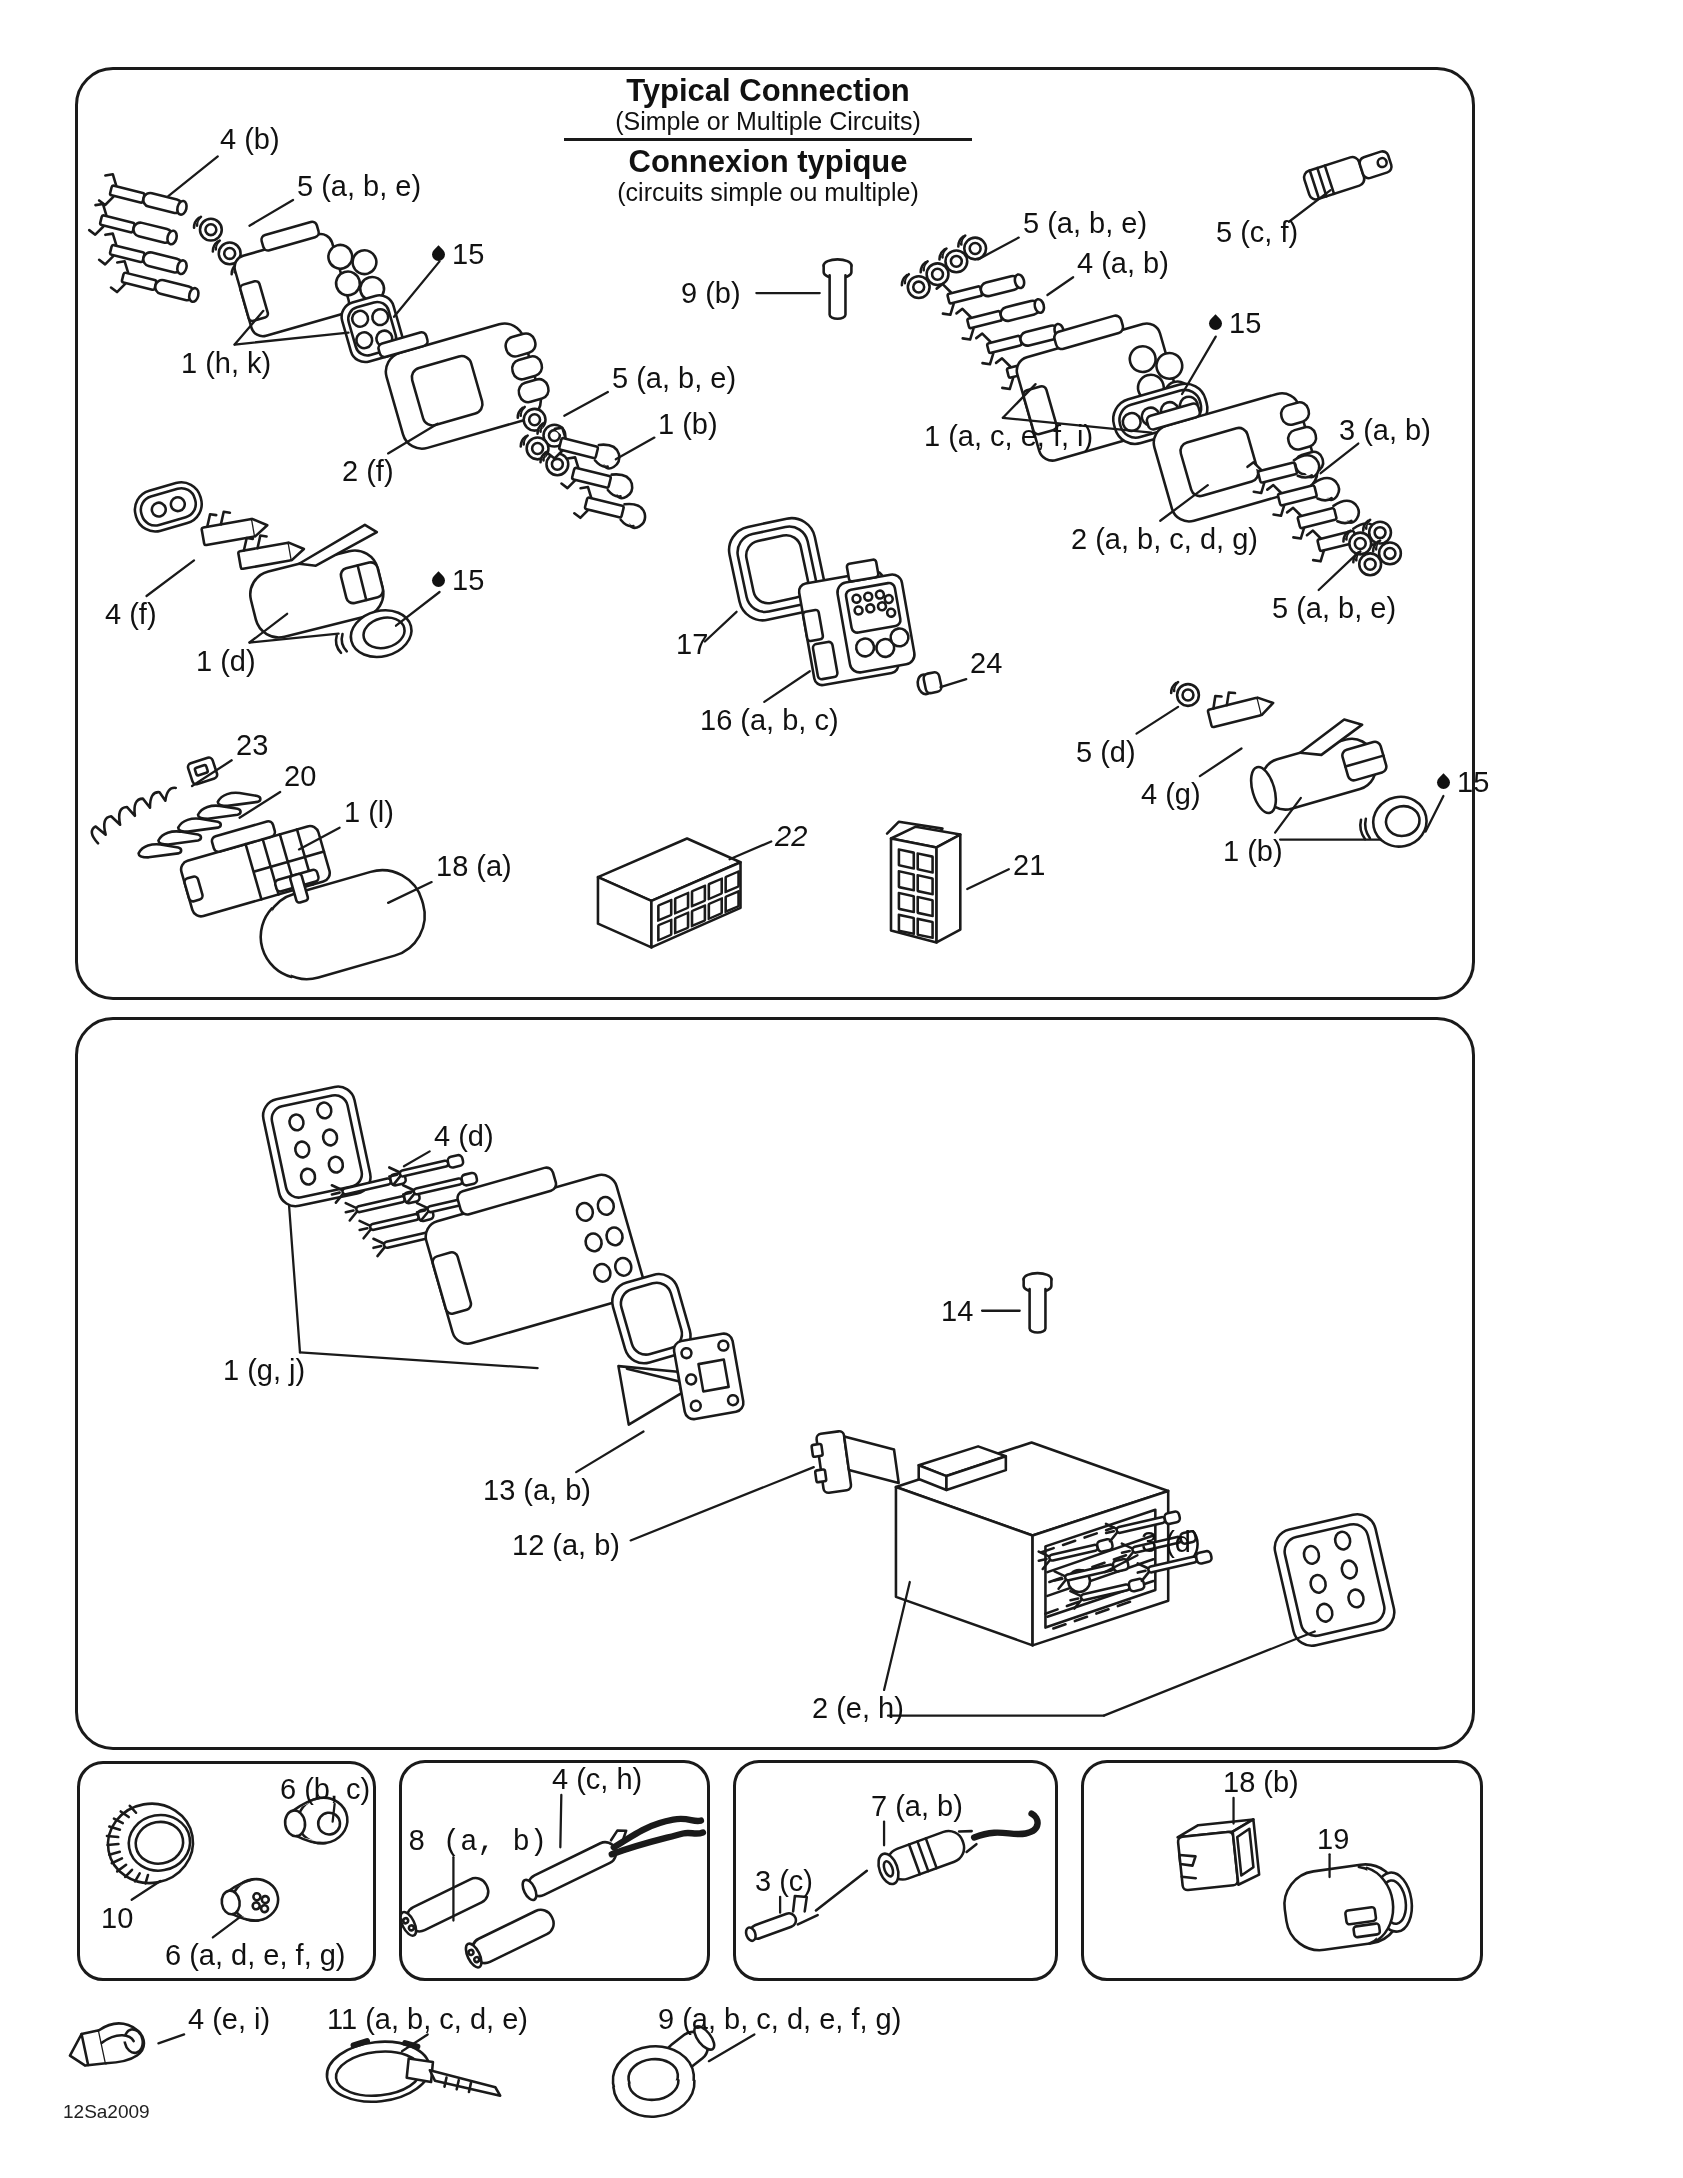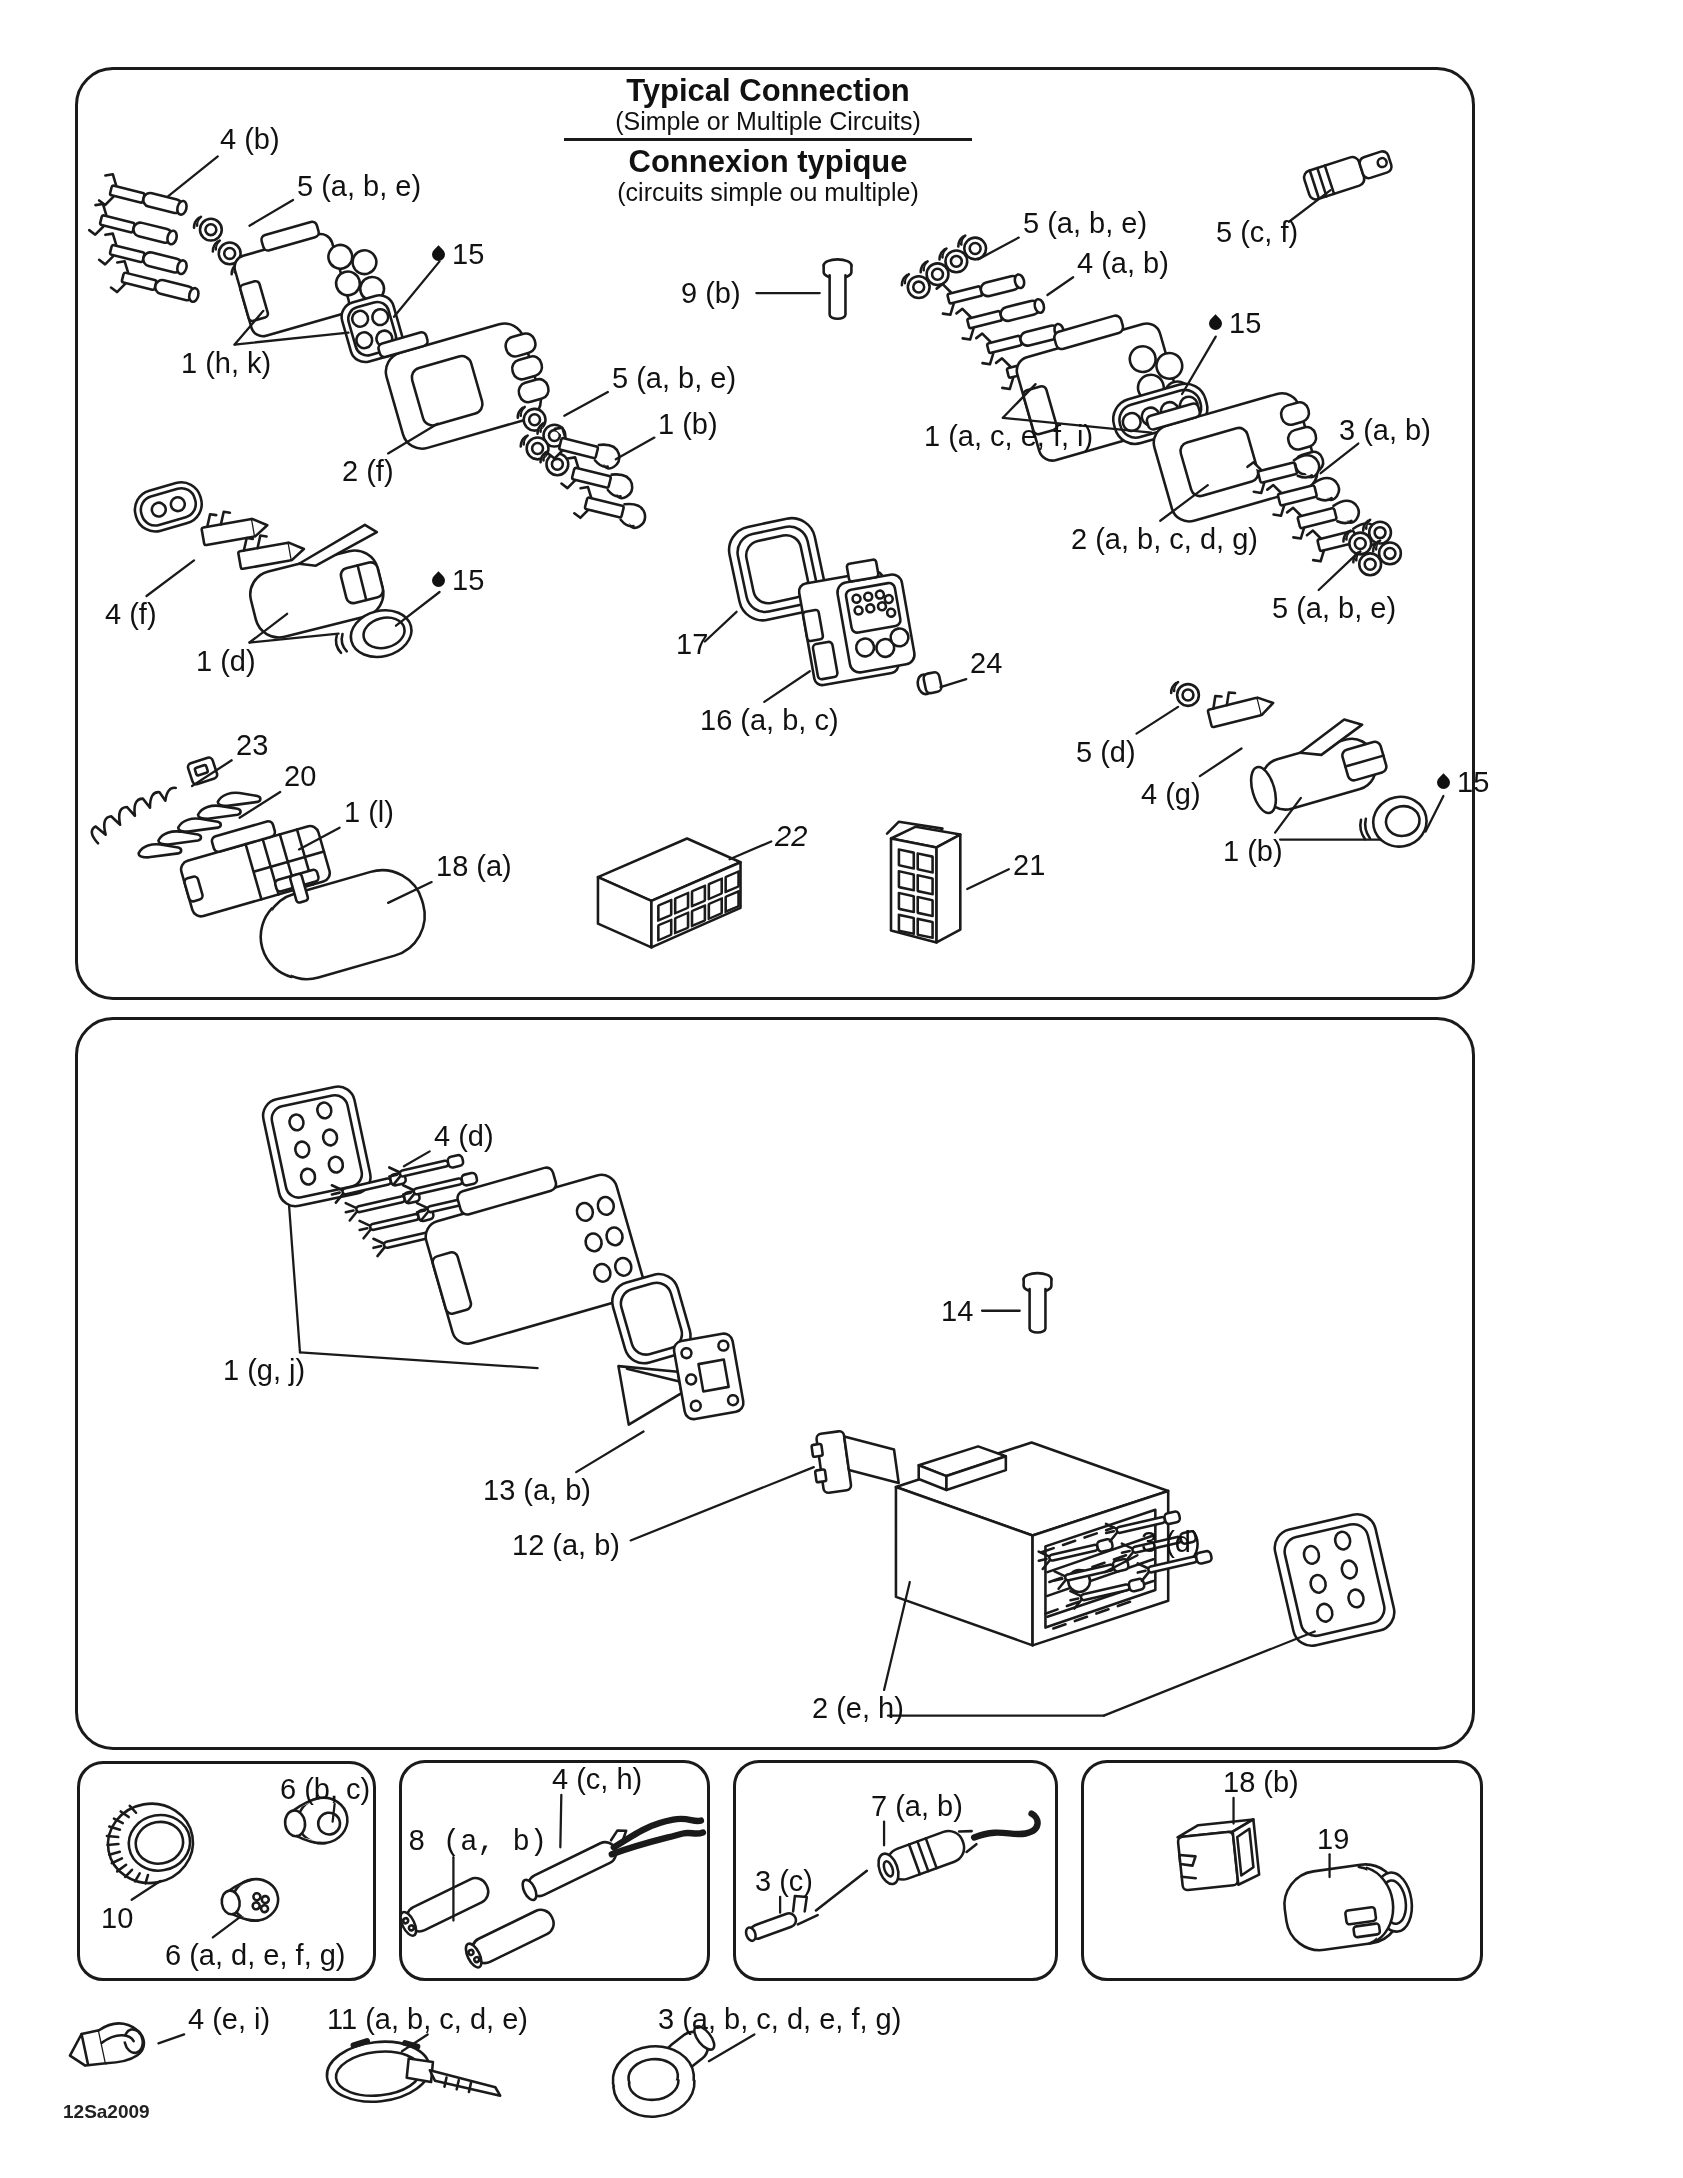--- a/index.html
+++ b/index.html
@@ -14,21 +14,21 @@
   .art .thick{fill:none;stroke-width:6;}
   #leader-svg line{stroke:#1a1a1a;stroke-width:2.3;}
   .sec-title{position:absolute;width:594px;text-align:center;line-height:1.06;}
   .t-main{font-size:31px;font-weight:bold;}
   .t-sub{font-size:25px;}
   .t-rule{width:408px;border-bottom:3px solid #1a1a1a;margin:4px auto 5px auto;}
   .ital{font-style:italic;}
   .callout{position:absolute;font-size:29px;white-space:nowrap;display:flex;align-items:center;}
   .callout .drop{display:inline-block;width:13px;height:13px;background:#111;
                  border-radius:0 50% 50% 50%;transform:rotate(45deg);margin-right:7px;}
-  .footer-code{position:absolute;font-size:19px;color:#222;font-weight:bold;}
+  .footer-code{position:absolute;font-size:19px;color:#222;}
 </style>
 </head>
 <body>
 
 <div id="page">
 
   <div class="box" style="left:75px;top:67px;width:1394px;height:927px;"></div>
   <div class="box" style="left:75px;top:1017px;width:1394px;height:727px;"></div>
   <div class="panel" style="left:77px;top:1761px;width:293px;height:214px;"></div>
   <div class="panel" style="left:399px;top:1760px;width:305px;height:215px;"></div>
@@ -716,19 +716,19 @@
       <div class="callout" style="left: 1317px; top: 1823px;">
         <span>19</span>
       </div>
       <div class="callout" style="left: 188px; top: 2003px;">
         <span>4 (e, i)</span>
       </div>
       <div class="callout" style="left: 327px; top: 2003px;">
         <span>11 (a, b, c, d, e)</span>
       </div>
       <div class="callout" style="left: 658px; top: 2003px;">
-        <span>3 (a, b, c, d, e, f, g)</span>
+        <span>9 (a, b, c, d, e, f, g)</span>
       </div>
     </div>
 
   <div class="footer-code" style="left:63px;top:2101px;">12Sa2009</div>
 </div>
 
 
 </body></html>

